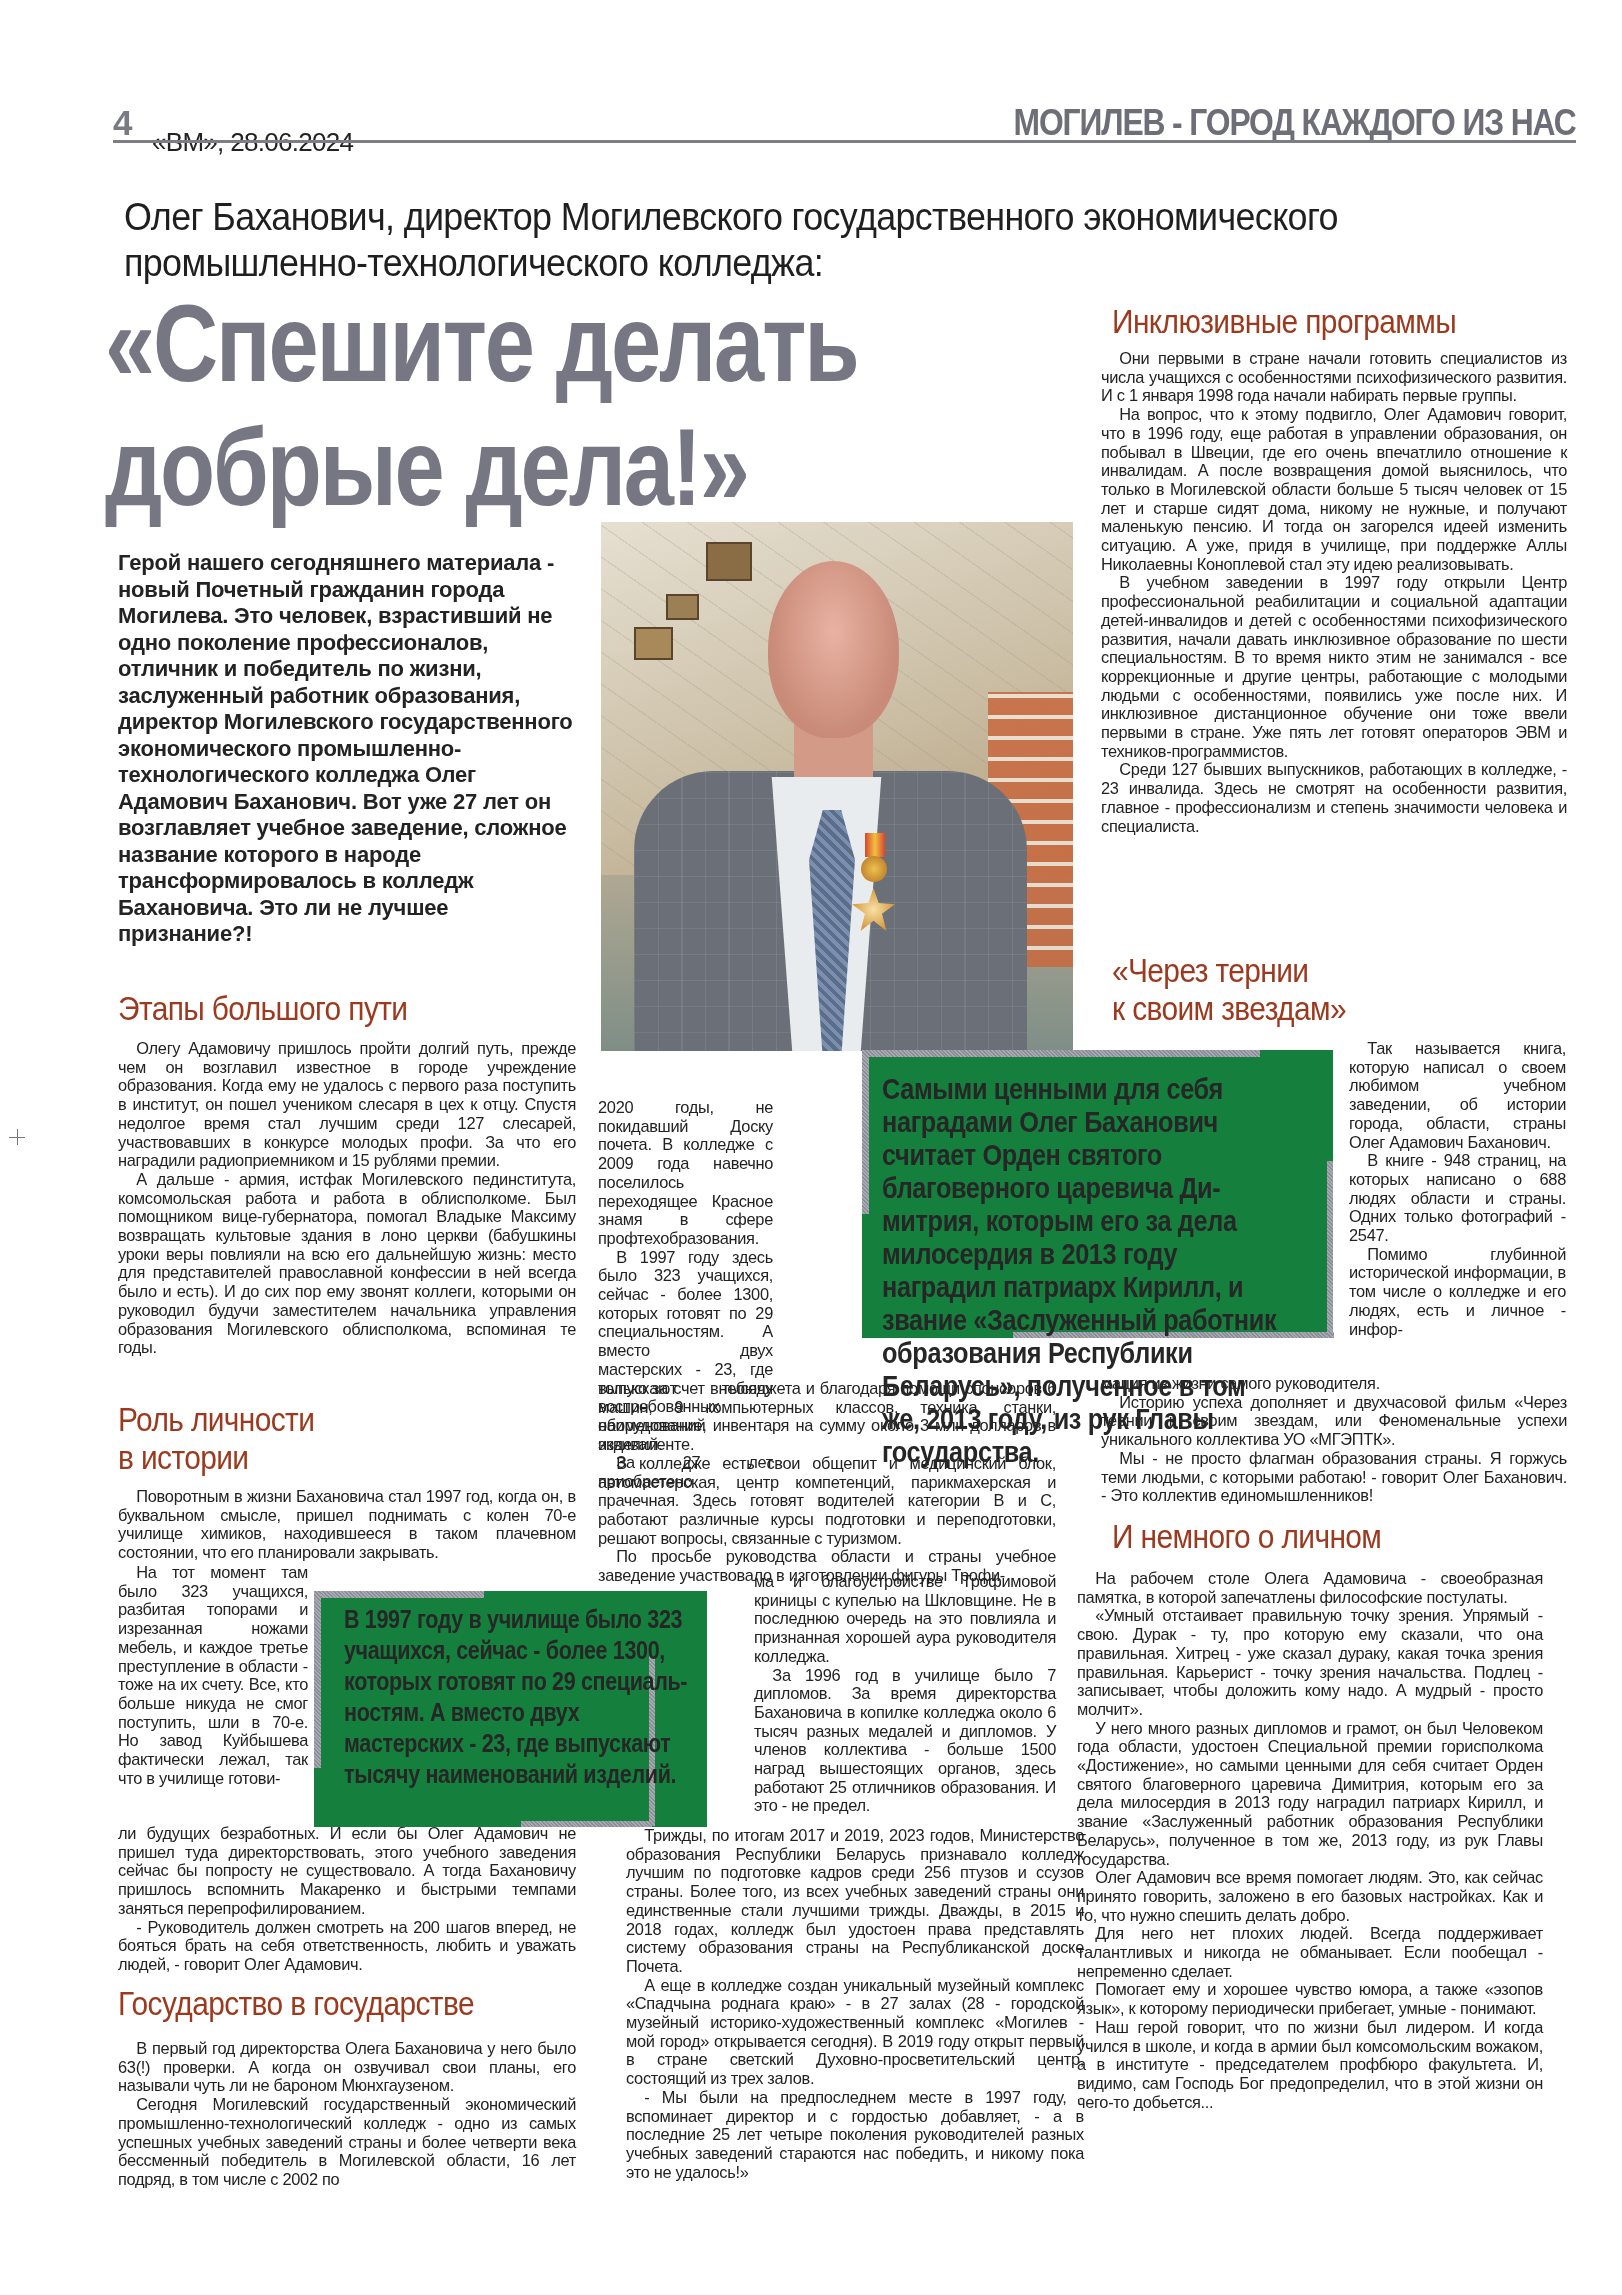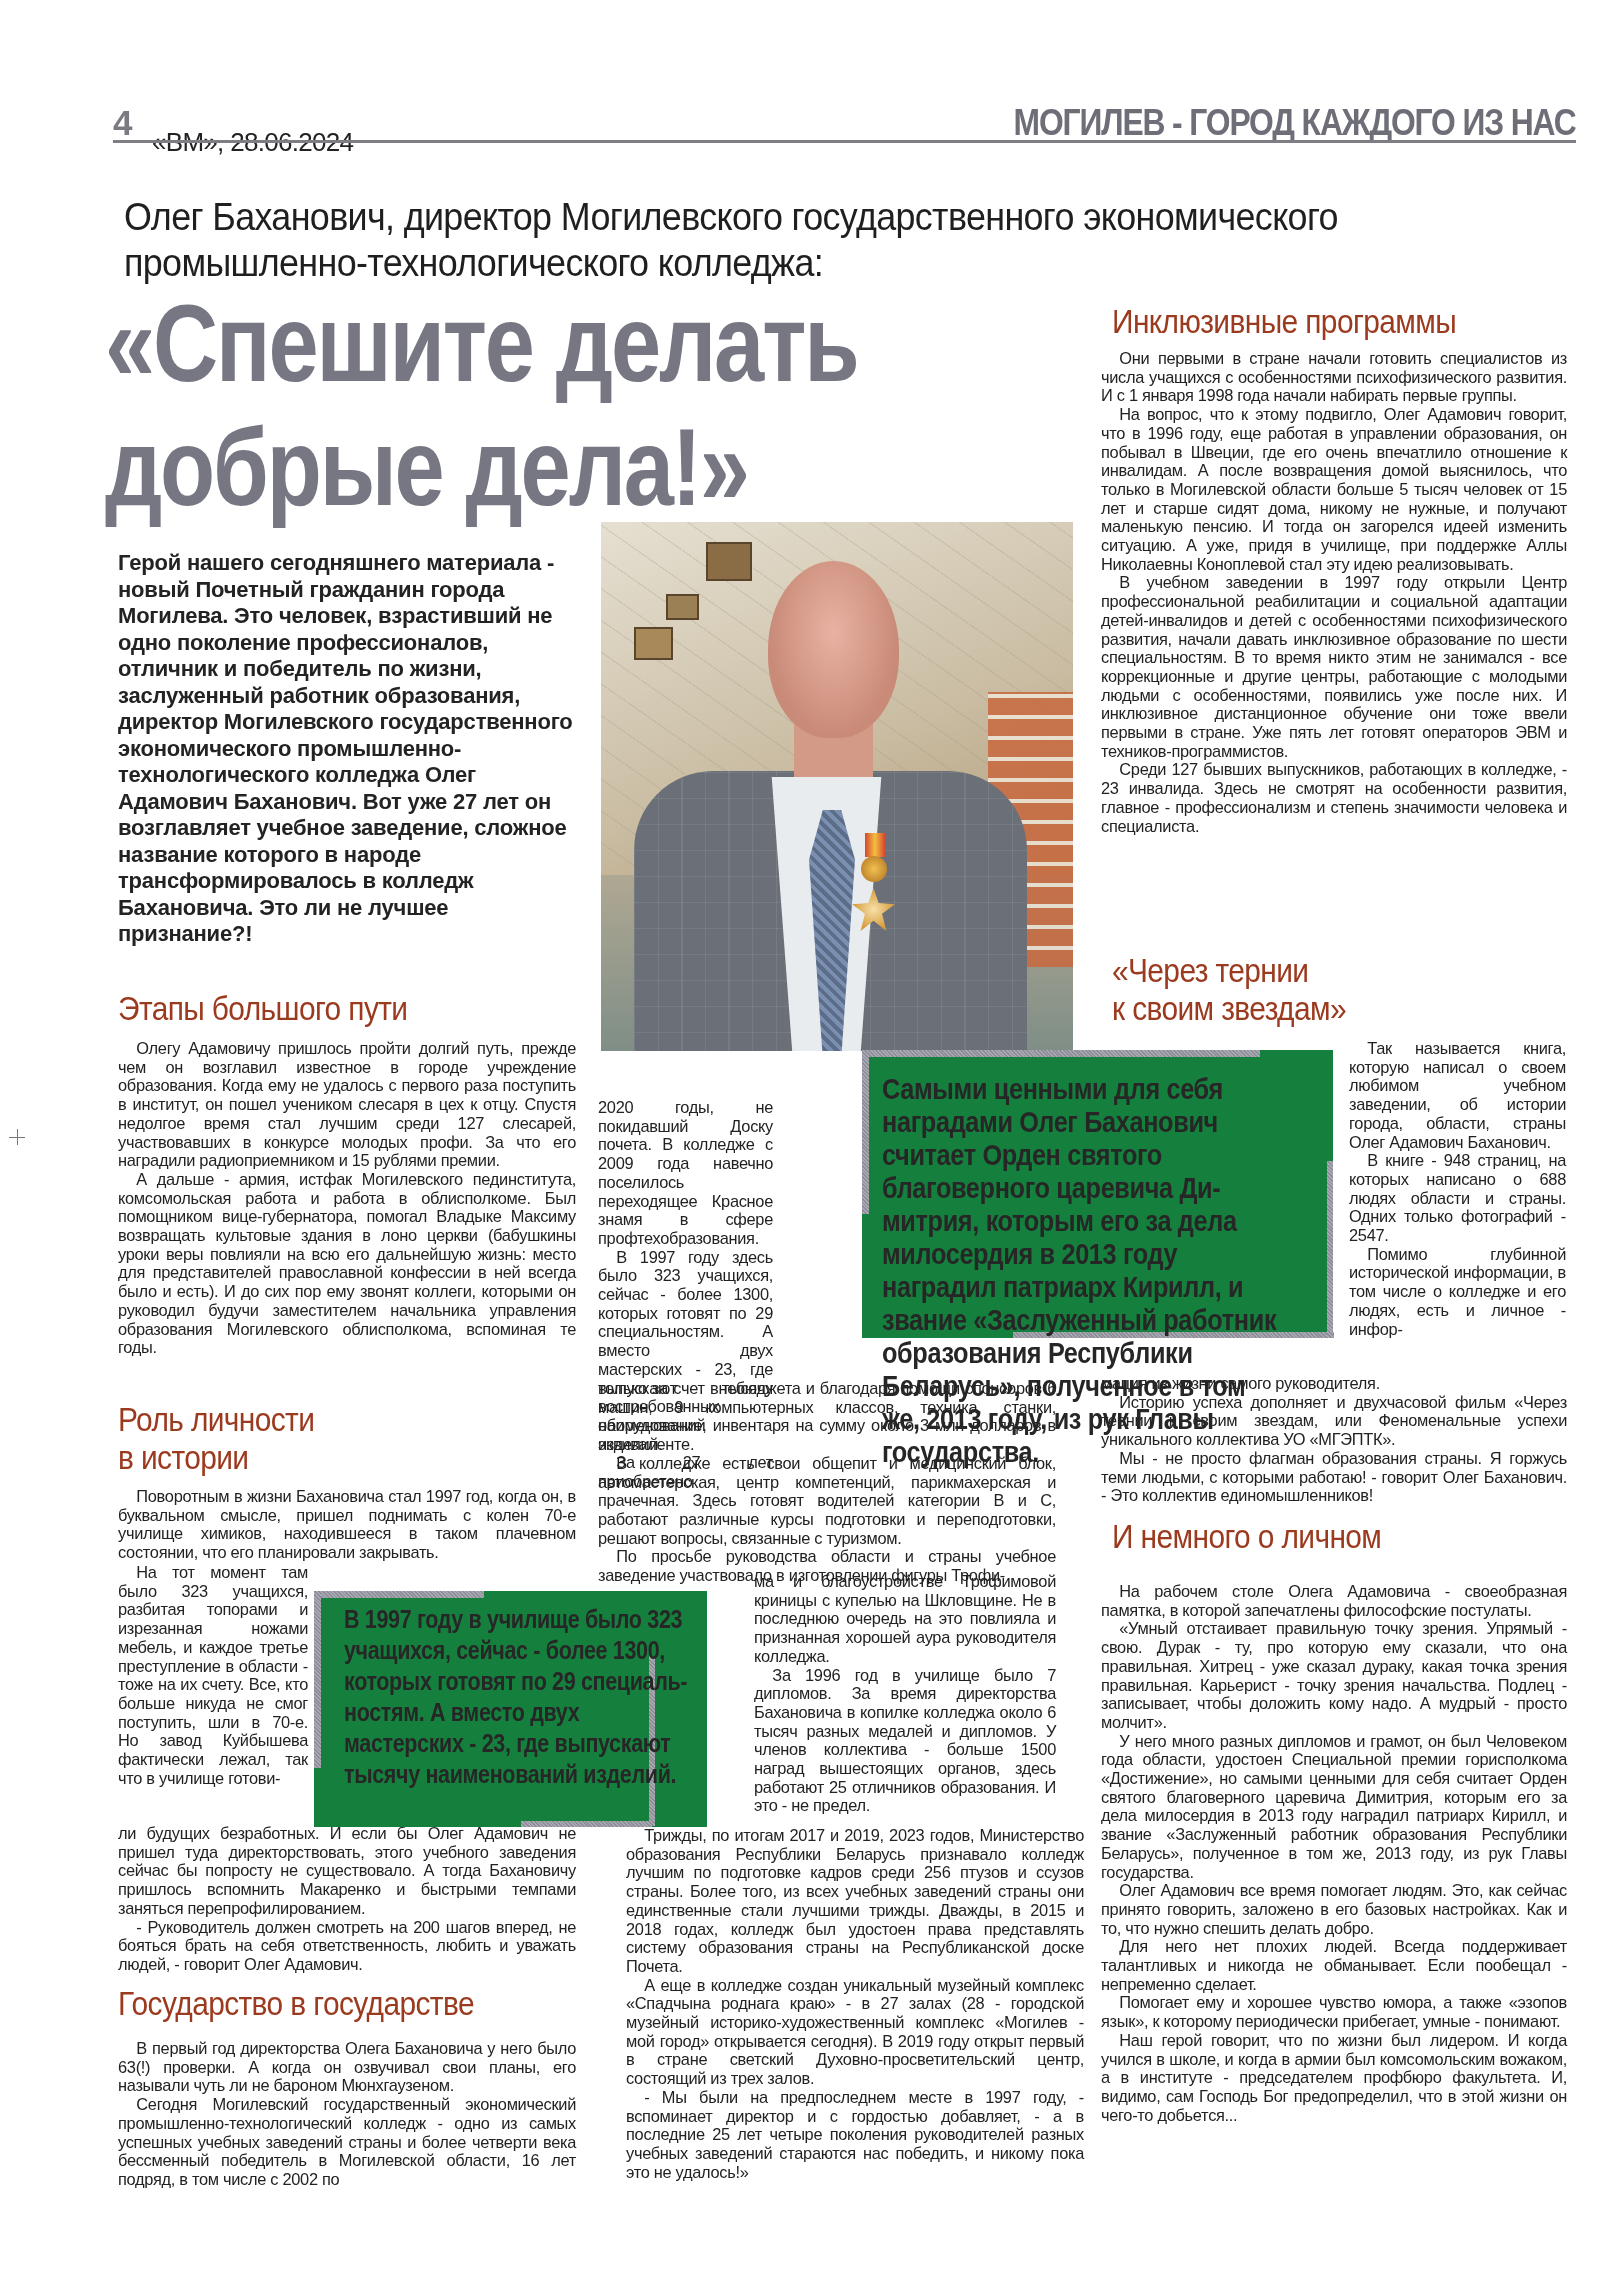--- a/index.html
+++ b/index.html
@@ -170,21 +170,21 @@
   <p>В книге - 948 страниц, на которых написано о 688 людях области и страны. Одних только фотографий - 2547.</p>
   <p>Помимо глубинной исторической информации, в том числе о колледже и его людях, есть и личное - инфор-</p>
 </div>
 <div class="abs body-text" style="left:1101px; top:1374px; width:466px;">
   <p style="text-indent:0">мация из жизни самого руководителя.</p>
   <p>Историю успеха дополняет и двухчасовой фильм «Через тернии к своим звездам, или Феноменальные успехи уникального коллектива УО «МГЭПТК».</p>
   <p>Мы - не просто флагман образования страны. Я горжусь теми людьми, с которыми работаю! - говорит Олег Баханович. - Это коллектив единомышленников!</p>
 </div>
 
 <div class="abs section-head" style="left:1112px; top:1517px;">И немного о личном</div>
-<div class="abs body-text" style="left:1101px; top:1569px; width:466px;margin-top:13px;">
+<div class="abs body-text" style="left:1077px; top:1569px; width:466px;">
   <p>На рабочем столе Олега Адамовича - своеобразная памятка, в которой запечатлены философские постулаты.</p>
   <p>«Умный отстаивает правильную точку зрения. Упрямый - свою. Дурак - ту, про которую ему сказали, что она правильная. Хитрец - уже сказал дураку, какая точка зрения правильная. Карьерист - точку зрения начальства. Подлец - записывает, чтобы доложить кому надо. А мудрый - просто молчит».</p>
   <p>У него много разных дипломов и грамот, он был Человеком года области, удостоен Специальной премии горисполкома «Достижение», но самыми ценными для себя считает Орден святого благоверного царевича Димитрия, которым его за дела милосердия в 2013 году наградил патриарх Кирилл, и звание «Заслуженный работник образования Республики Беларусь», полученное в том же, 2013 году, из рук Главы государства.</p>
   <p>Олег Адамович все время помогает людям. Это, как сейчас принято говорить, заложено в его базовых настройках. Как и то, что нужно спешить делать добро.</p>
   <p>Для него нет плохих людей. Всегда поддерживает талантливых и никогда не обманывает. Если пообещал - непременно сделает.</p>
   <p>Помогает ему и хорошее чувство юмора, а также «эзопов язык», к которому периодически прибегает, умные - понимают.</p>
   <p>Наш герой говорит, что по жизни был лидером. И когда учился в школе, и когда в армии был комсомольским вожаком, а в институте - председателем профбюро факультета. И, видимо, сам Господь Бог предопределил, что в этой жизни он чего-то добьется...</p>
 </div>
 
 <div class="quote-box q1">

